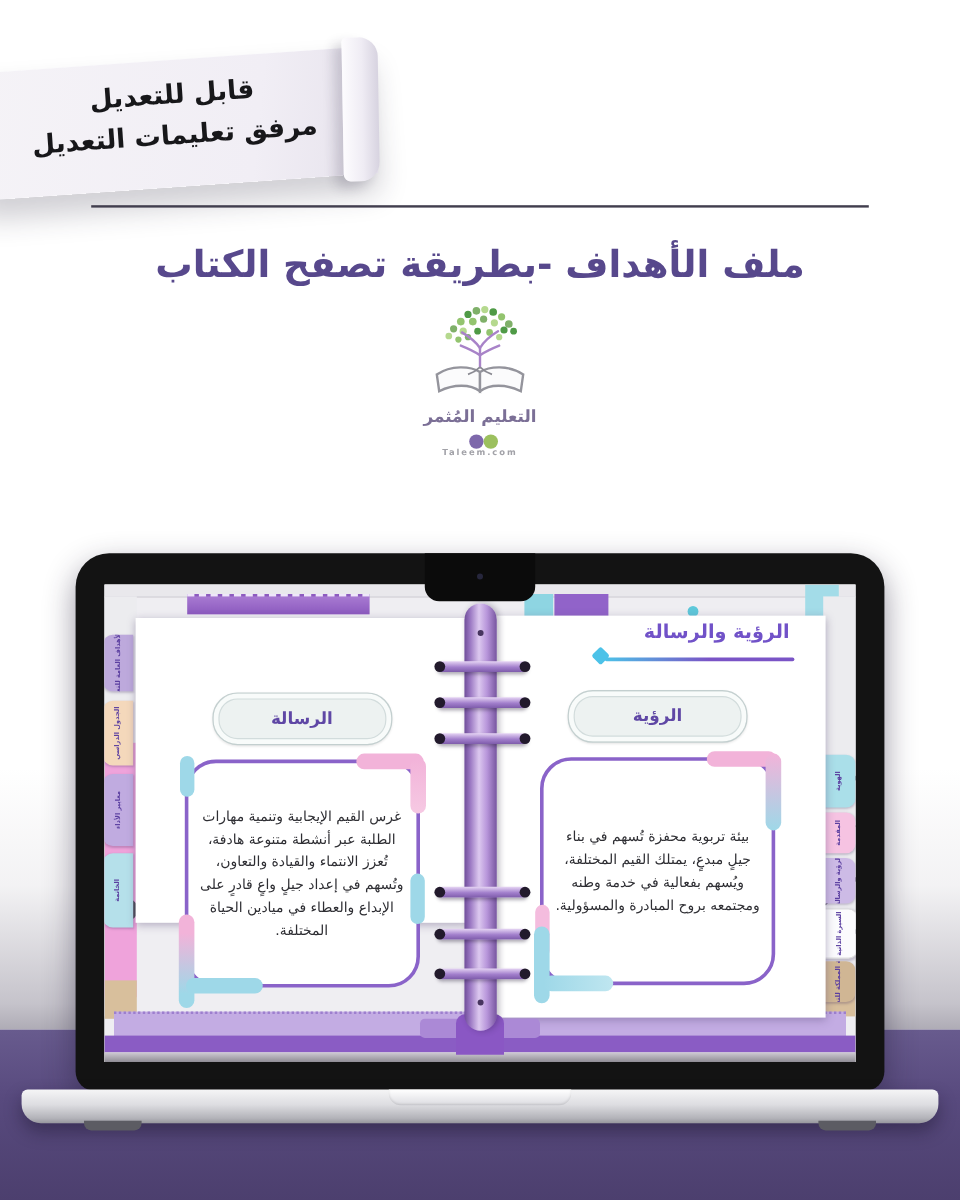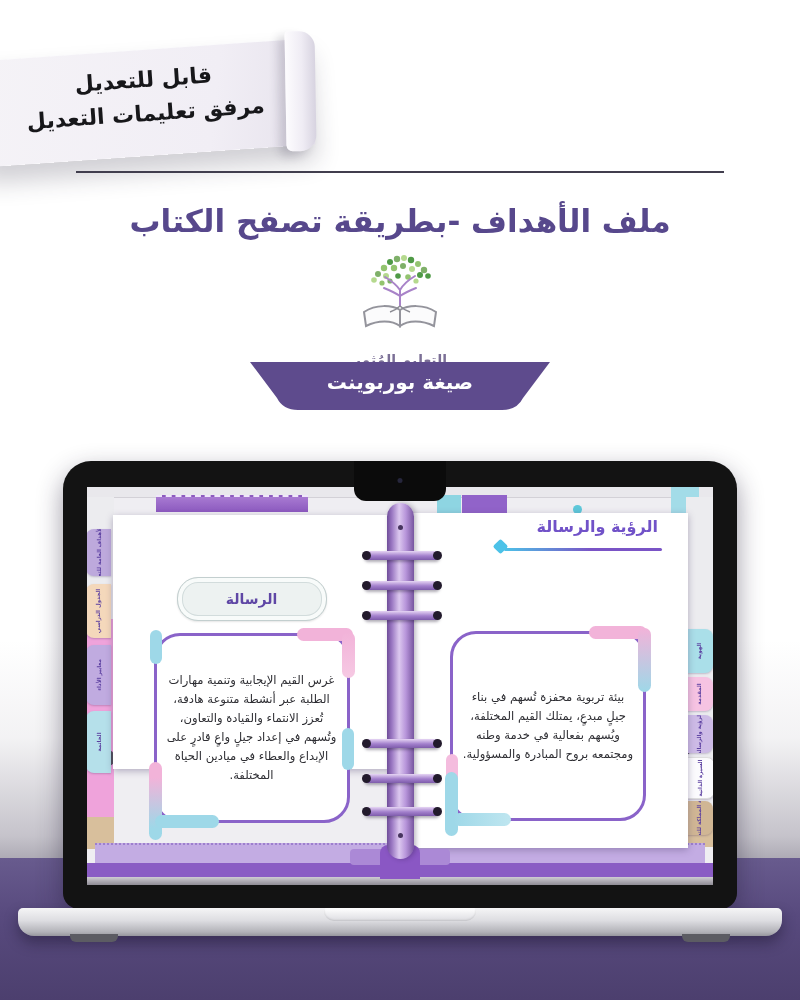--- a/index.html
+++ b/index.html
@@ -19,21 +19,21 @@
     transform:rotate(3deg);border-radius:4px 16px 16px 6px;box-shadow:-7px 5px 10px rgba(40,35,60,.18);}
   .ribbon-text{position:relative;direction:rtl;text-align:center;padding-top:13px;color:#17171a;font-weight:bold;}
   .ribbon-text .l1{font-size:22px;line-height:1.55;}
   .ribbon-text .l2{font-size:22px;line-height:1.55;}
   
   .rule{position:absolute;top:171px;left:76px;width:648px;height:2px;background:#413e4e;}
   .main-title{position:absolute;top:182px;left:0;width:800px;text-align:center;direction:rtl;
     font-size:31px;font-weight:bold;color:#57488c;letter-spacing:-.5px;}
   
   .logo{position:absolute;top:250px;left:0;width:800px;text-align:center;}
-  .logo .brand{font-size:14px;font-weight:bold;color:#7b6f96;margin-top:16px;direction:rtl;}
+  .logo .brand{font-size:14px;font-weight:bold;color:#7b6f96;margin-top:4px;direction:rtl;}
   .logo .dots{margin-top:3px;height:13px;}
   .logo .dots i{display:inline-block;width:12px;height:12px;border-radius:50%;}
   .logo .dots .d1{background:#7e68ab;}
   .logo .dots .d2{background:#9cc05e;margin-right:-5px;}
   .logo .site{font-size:7px;color:#a2a2a8;letter-spacing:1.6px;font-weight:bold;margin-top:1px;}
   
   .banner{position:absolute;top:362px;left:250px;width:300px;height:48px;}
   .banner-label{position:absolute;top:8px;left:0;width:300px;text-align:center;direction:rtl;
     color:#ffffff;font-size:20px;font-weight:bold;}
   
@@ -139,26 +139,20 @@
         <path d="M24,62 C36,54 52,55 60,60 L60,76 C52,70 38,70 26,76 Z" fill="#fbfbfc" stroke="#94949c" stroke-width="2"></path>
         <path d="M96,62 C84,54 68,55 60,60 L60,76 C68,70 82,70 94,76 Z" fill="#fbfbfc" stroke="#94949c" stroke-width="2"></path>
         <path d="M60,56 C57,59 53,61 50,62 M60,56 C63,59 67,61 70,62" stroke="#8a8a92" stroke-width="1.4" fill="none"></path>
       </g>
     </svg>
     <div class="brand">التعليم المُثمر</div>
     <div class="dots"><i class="d1"></i><i class="d2"></i></div>
     <div class="site">Taleem.com</div>
   </div>
 
-  <div class="banner">
-    <svg width="300" height="48" viewBox="0 0 300 48">
-      <path d="M0 0 H300 L273 36 Q267 48 252 48 H48 Q33 48 27 36 Z" fill="#5e4b8d"></path>
-    </svg>
-    <span class="banner-label">صيغة بوربوينت</span>
-  </div>
 
   <div>
     <div class="bezel">
       <div class="screen">
 
         <div class="slide">
 
           <div class="abs" style="left:0;top:0;width:626px;height:10px;background:#e9e8ec;border-bottom:1px solid #d3d1d7;"></div>
           <div class="abs" style="left:296px;top:0;width:34px;height:9px;background:#f6f5f8;border:1px solid #cfcdd4;border-radius:0 0 6px 6px;"></div>
           <div class="abs" style="left:69px;top:8px;width:152px;height:15px;background:linear-gradient(180deg,#a87ad2,#8b59be);border-top:2px dashed #efe6fa;"></div>
@@ -229,20 +223,23 @@
               <div class="acc" style="bottom:-20px;left:-8px;width:13px;height:78px;background:linear-gradient(180deg,#f2b3d9 20%,#9ed8e8 85%);"></div>
               <div class="acc" style="bottom:-8px;left:-2px;width:64px;height:13px;background:#9ed8e8;"></div>
               <p>غرس القيم الإيجابية وتنمية مهارات الطلبة عبر أنشطة متنوعة هادفة، تُعزز الانتماء والقيادة والتعاون، وتُسهم في إعداد جيلٍ واعٍ قادرٍ على الإبداع والعطاء في ميادين الحياة المختلفة.</p>
             </div>
           </div>
 
           <div class="page" style="left:321px;top:26px;width:280px;height:335px;">
             <div class="hdr-text">الرؤية والرسالة</div>
             <div class="hdr-line"></div>
             <div class="hdr-diamond"></div>
+            <div class="pill">
+                <span>الرؤية</span>
+              </div>
             <div class="card">
               <div class="acc" style="top:-8px;right:-4px;width:58px;height:13px;background:#f2b3d9;"></div>
               <div class="acc" style="top:-6px;right:-8px;width:13px;height:64px;background:linear-gradient(180deg,#f2b3d9,#9ed8e8);"></div>
               <div class="acc" style="top:120px;left:-7px;width:12px;height:44px;background:#f4bcde;"></div>
               <div class="acc" style="bottom:-18px;left:-8px;width:13px;height:64px;background:#9ed8e8;"></div>
               <div class="acc" style="bottom:-8px;left:0;width:58px;height:13px;background:linear-gradient(90deg,#9ed8e8,#bfe6f0);"></div>
               <p>بيئة تربوية محفزة تُسهم في بناء جيلٍ مبدعٍ، يمتلك القيم المختلفة، ويُسهم بفعالية في خدمة وطنه ومجتمعه بروح المبادرة والمسؤولية.</p>
             </div>
           </div>
 

